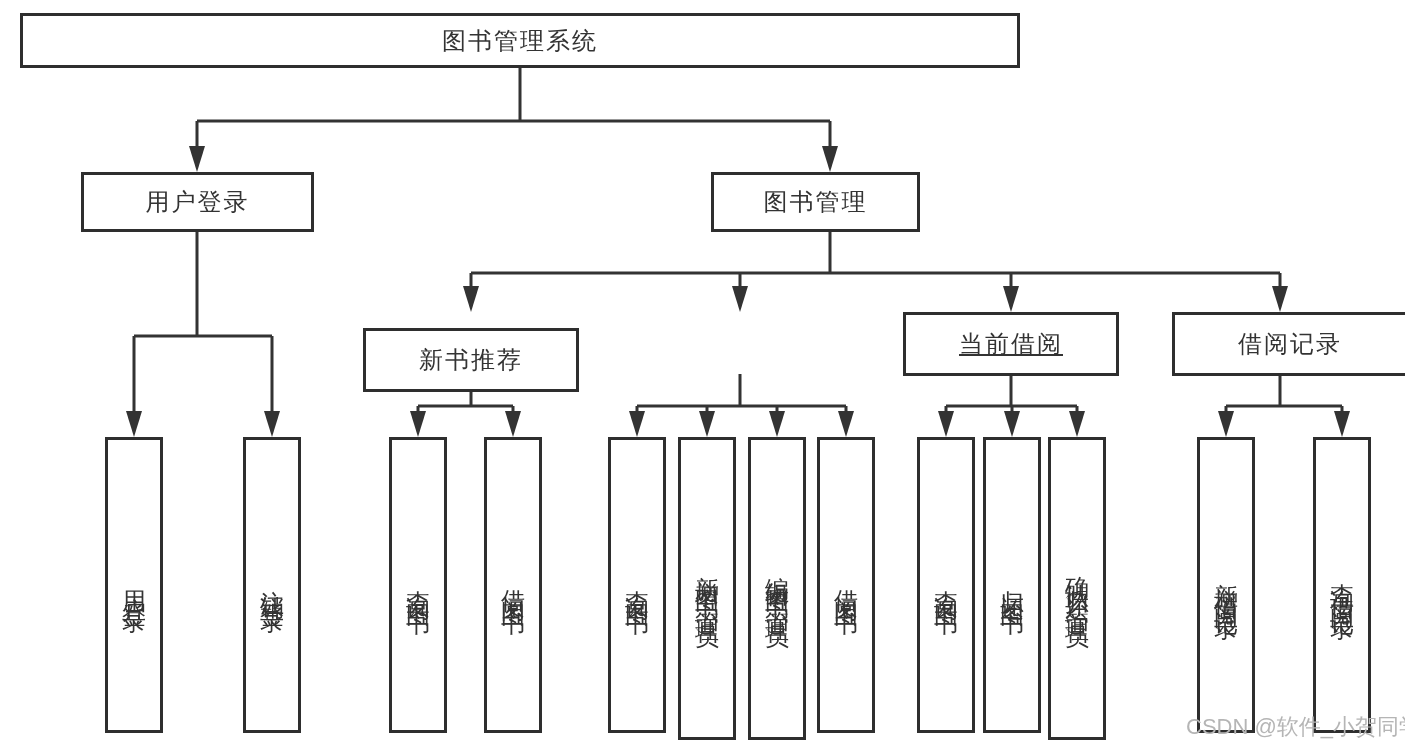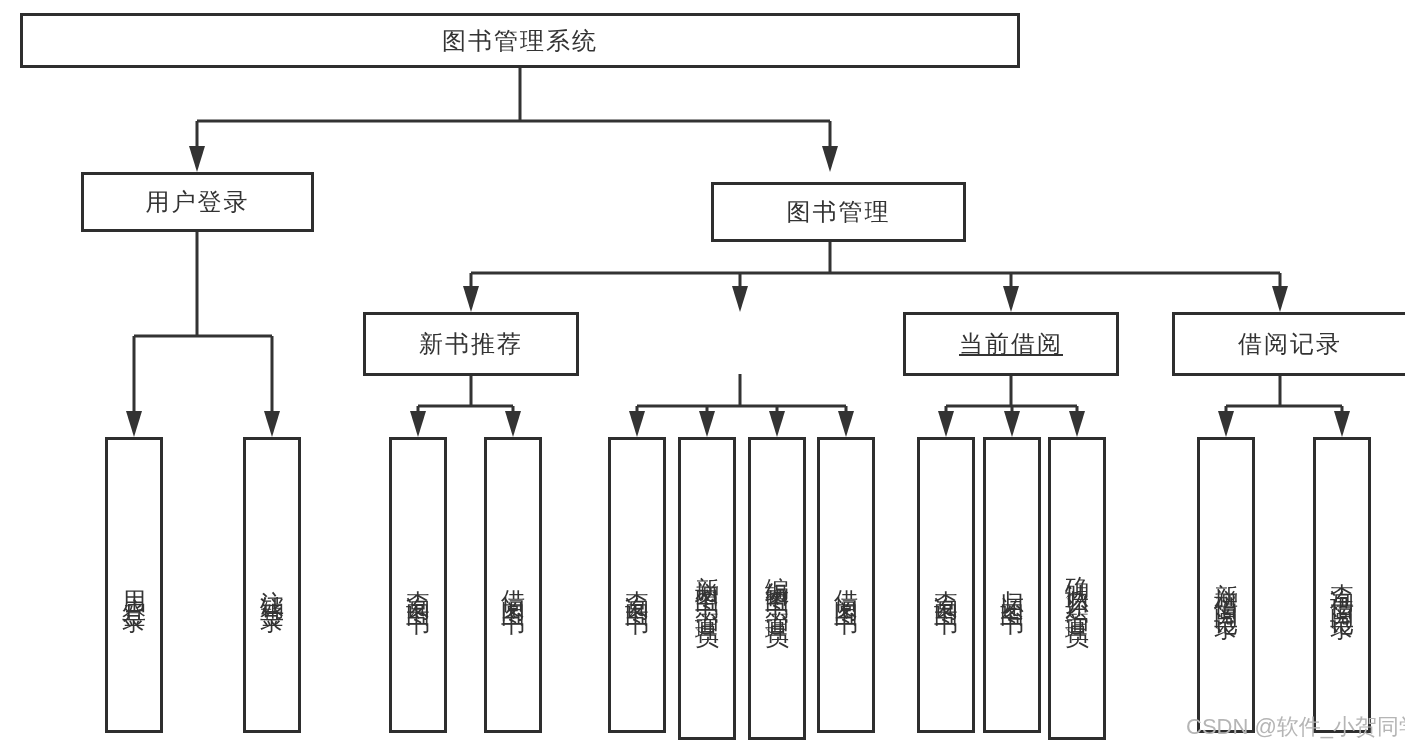--- a/index.html
+++ b/index.html
@@ -40,22 +40,22 @@
     writing-mode: vertical-rl;
     text-orientation: mixed;
     font-size: 24px;
     letter-spacing: 7px;
     line-height: 1;
     white-space: nowrap;
   }
   
   #root        { left: 20px;   top: 13px;  width: 1000px; height: 55px; }
   #user-login  { left: 81px;   top: 172px; width: 233px;  height: 60px; }
-  #book-mgmt   { left: 711px;  top: 172px; width: 255px;  height: 60px; margin-top: 10px; }
-  #new-book-rec   { left: 363px;  top: 312px; width: 216px; height: 64px; }
+  #book-mgmt   { left: 711px;  top: 172px; width: 209px;  height: 60px; }
+  #new-book-rec   { left: 363px;  top: 328px; width: 216px; height: 64px; }
   #book-borrow    { left: 632px;  top: 312px; width: 218px; height: 64px; }
   #current-borrow { left: 903px;  top: 312px; width: 216px; height: 64px; text-decoration: underline; }
   #borrow-records { left: 1172px; top: 312px; width: 236px; height: 64px; }
   #leaf-login      { left: 105px;  top: 437px; width: 58px; height: 296px; }
   #leaf-logout     { left: 243px;  top: 437px; width: 58px; height: 296px; }
   #leaf-nb-query   { left: 389px;  top: 437px; width: 58px; height: 296px; }
   #leaf-nb-borrow  { left: 484px;  top: 437px; width: 58px; height: 296px; }
   #leaf-bb-query   { left: 608px;  top: 437px; width: 58px; height: 296px; }
   #leaf-bb-add     { left: 678px;  top: 437px; width: 58px; height: 303px; }
   #leaf-bb-edit    { left: 748px;  top: 437px; width: 58px; height: 303px; }

